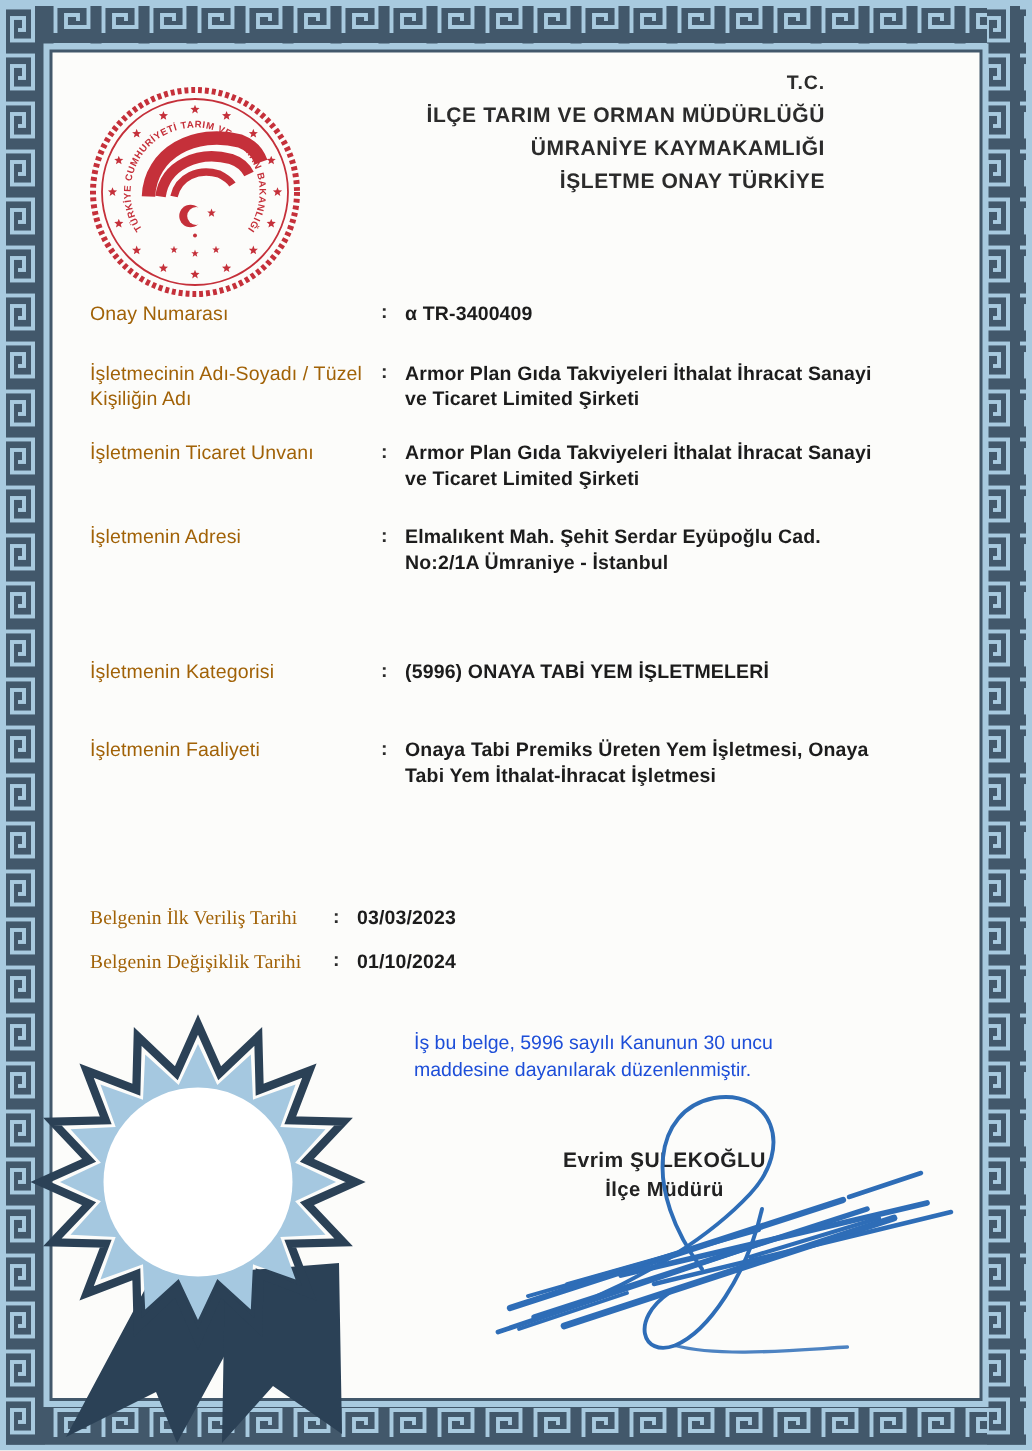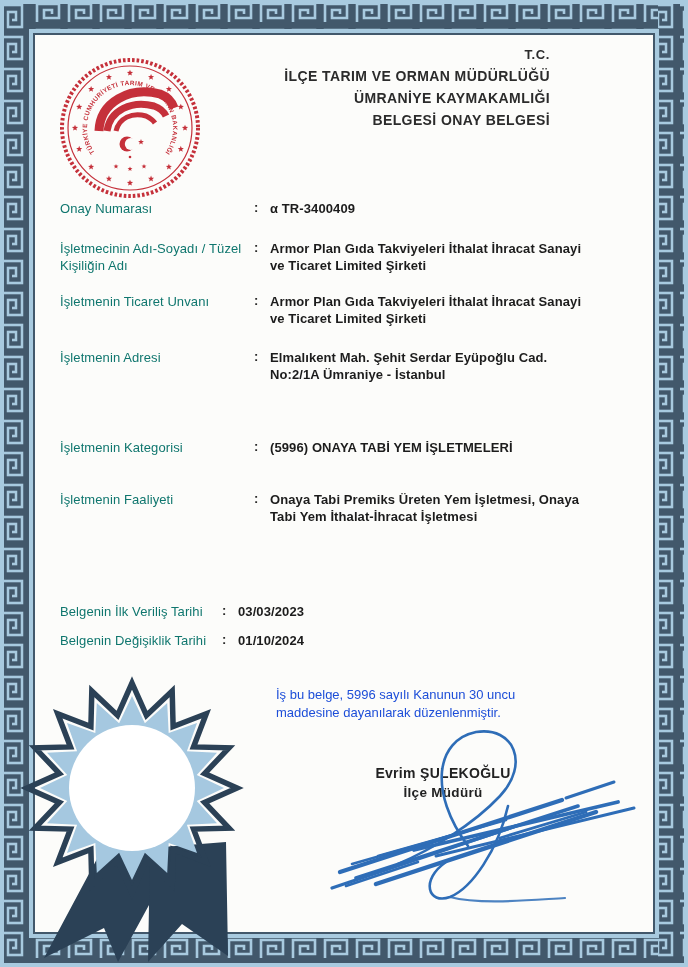--- a/index.html
+++ b/index.html
@@ -11,27 +11,27 @@
   .seal-svg{left:57px;top:55px;z-index:3;}
   .rosette-svg{left:0;top:0;z-index:4;pointer-events:none;}
   .sig-svg{left:0;top:0;z-index:6;pointer-events:none;}
 
   .header{left:230px;top:44px;width:320px;text-align:right;z-index:3;color:#2b2b2b;}
   .h-tc{font-size:13px;font-weight:bold;letter-spacing:.6px;line-height:21px;}
   .h-line{font-size:14px;font-weight:bold;letter-spacing:.4px;line-height:22px;}
 
   .row{left:60px;z-index:3;}
   .row .lbl{position:absolute;left:0;top:0;width:182px;font-size:13px;line-height:17px;
-            color:#0f766e;letter-spacing:.1px;}
+            color:#a16207;letter-spacing:.1px;}
   .row .colon{position:absolute;left:194px;top:0;font-size:13px;font-weight:bold;color:#2a2a2a;}
   .row .val{position:absolute;left:210px;top:0;width:318px;font-size:13px;font-weight:bold;
             line-height:17px;color:#1c1c1c;letter-spacing:.1px;}
   .row-narrow .colon{left:162px;}
   .row-narrow .val{left:178px;width:340px;}
-  .row-narrow .lbl{white-space:nowrap;width:auto;}
+  .row-narrow .lbl{white-space:nowrap;width:auto;font-family:Liberation Serif, serif;}
 
   .note{left:276px;top:686px;width:276px;font-size:13px;line-height:17.5px;color:#1d4ed8;z-index:3;}
   .sigblock{left:330px;top:764px;width:226px;text-align:center;z-index:5;color:#222;}
   .sig-name{font-size:14px;font-weight:bold;letter-spacing:.3px;line-height:19px;}
   .sig-title{font-size:13.5px;font-weight:bold;letter-spacing:.3px;line-height:19px;}
 </style>
 </head>
 <body>
 
 <div class="page">
@@ -101,21 +101,21 @@
       <polygon points="59.00,108.90 59.65,110.61 61.47,110.70 60.05,111.84 60.53,113.60 59.00,112.60 57.47,113.60 57.95,111.84 56.53,110.70 58.35,110.61"></polygon>
       <polygon points="73.00,111.40 73.65,113.11 75.47,113.20 74.05,114.34 74.53,116.10 73.00,115.10 71.47,116.10 71.95,114.34 70.53,113.20 72.35,113.11"></polygon>
       <polygon points="87.00,108.90 87.65,110.61 89.47,110.70 88.05,111.84 88.53,113.60 87.00,112.60 85.47,113.60 85.95,111.84 84.53,110.70 86.35,110.61"></polygon>
     </g>
   </svg>
 
   <div class="abs header">
     <div class="h-tc">T.C.</div>
     <div class="h-line">İLÇE TARIM VE ORMAN MÜDÜRLÜĞÜ</div>
     <div class="h-line">ÜMRANİYE KAYMAKAMLIĞI</div>
-    <div class="h-line">BELGESİ ONAY BELGESİ</div>
+    <div class="h-line">İŞLETME ONAY TÜRKİYE</div>
   </div>
 
   <div class="abs row" style="top:200px">
     <div class="lbl">Onay Numarası</div>
     <div class="colon">:</div>
     <div class="val">α TR-3400409</div>
   </div>
   <div class="abs row" style="top:240px">
     <div class="lbl">İşletmecinin Adı-Soyadı / Tüzel Kişiliğin Adı</div>
     <div class="colon">:</div>

